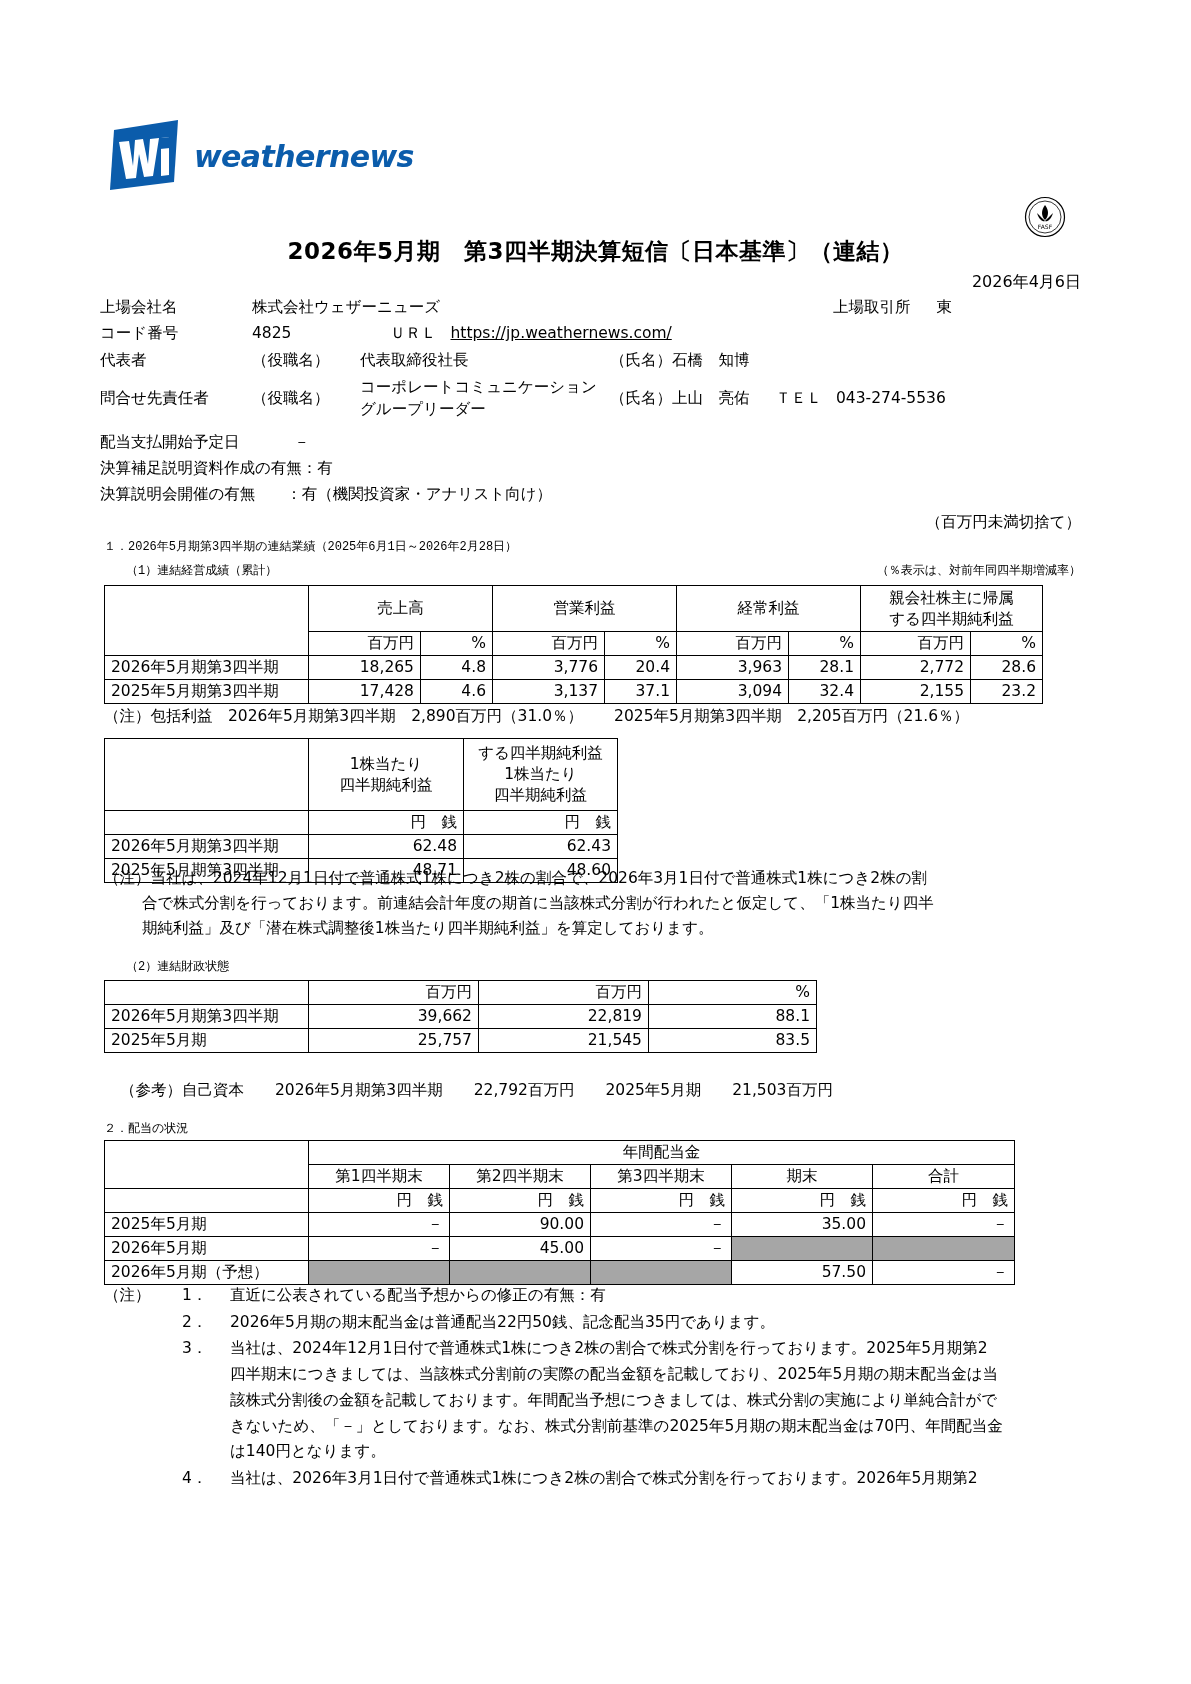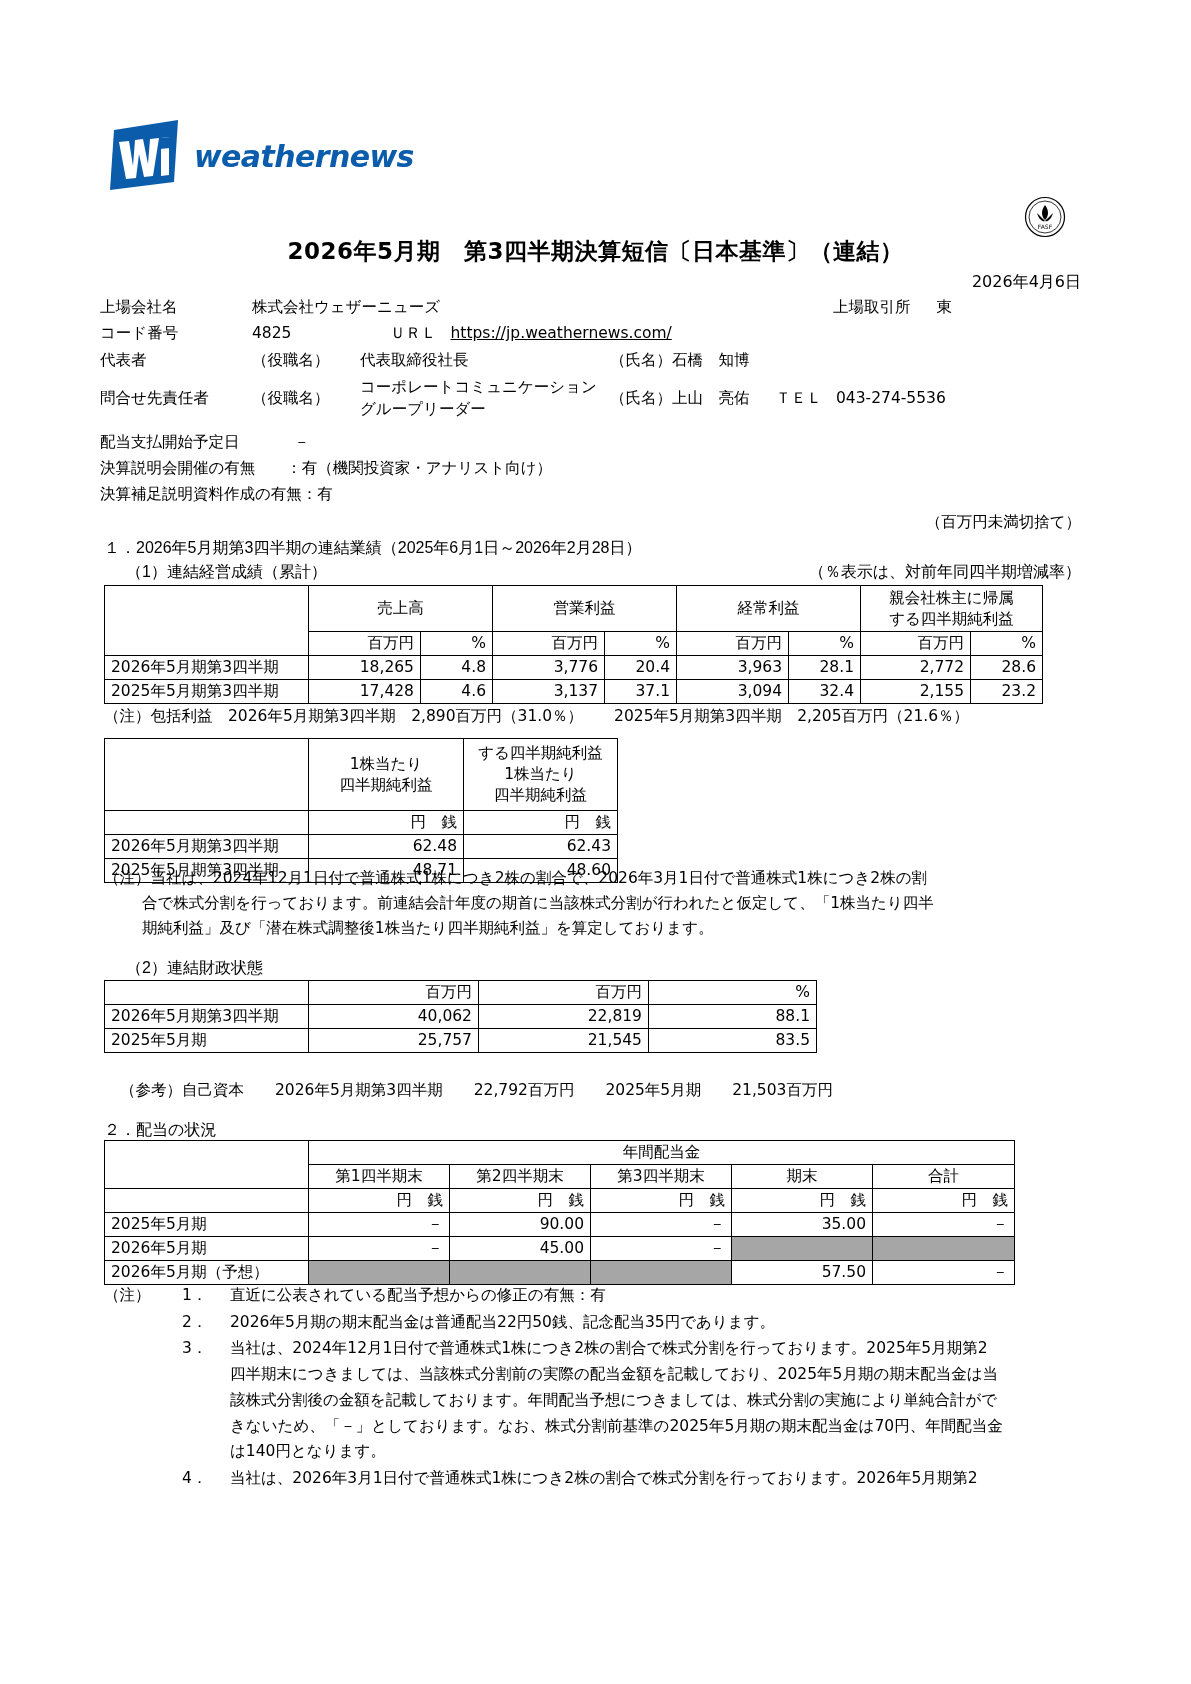--- a/index.html
+++ b/index.html
@@ -108,22 +108,22 @@
   .paren-note {
     position: absolute;
     right: 110px;
     top: 512px;
     font-family: "DejaVu Sans", sans-serif;
     font-size: 15.5px;
   }
 
   
   .sec {
-    font-family: Liberation Sans, sans-serif;
-    font-size: 16px;
+    font-family: Liberation Mono, monospace;
+    font-size: 12px;
   }
   .sec-1 { position: absolute; left: 104px; top: 538px; }
   .sub-1-1 { position: absolute; left: 126px; top: 562px; }
   .pct-note-1 { position: absolute; right: 110px; top: 562px; }
   .sub-1-2 { position: absolute; left: 126px; top: 958px; }
   .sec-2 { position: absolute; left: 104px; top: 1120px; }
 
   
   table.fin {
     border-collapse: collapse;
@@ -290,25 +290,25 @@
       <span class="gap-sm"></span>
       <span class="hl3" style="align-self:center">043-274-5536</span>
     </div>
 
     <div class="hdr-row" style="margin-top:10px">
       <span style="width:194px;flex:none">配当支払開始予定日</span>
       <span>－</span>
     </div>
 
     <div class="hdr-row">
+      <span>決算補足説明資料作成の有無：有</span>
+    </div>
+
+    <div class="hdr-row">
       <span>決算説明会開催の有無　　：有（機関投資家・アナリスト向け）</span>
-    </div>
-
-    <div class="hdr-row">
-      <span>決算補足説明資料作成の有無：有</span>
     </div>
   </div>
 
   <div class="paren-note">（百万円未満切捨て）</div>
 
   <div class="sec sec-1">１．2026年5月期第3四半期の連結業績（2025年6月1日～2026年2月28日）</div>
   <div class="sec sub-1-1">（1）連結経営成績（累計）</div>
   <div class="sec pct-note-1">（％表示は、対前年同四半期増減率）</div>
 
   <div class="tbl1">
@@ -432,21 +432,21 @@
       </colgroup>
       <tbody>
       <tr class="unit-row">
         <td></td>
         <td class="r">百万円</td>
         <td class="r">百万円</td>
         <td class="r">%</td>
       </tr>
       <tr>
         <td class="l">2026年5月期第3四半期</td>
-        <td class="r">40,062</td>
+        <td class="r">39,662</td>
         <td class="r">22,819</td>
         <td class="r">88.1</td>
       </tr>
       <tr>
         <td class="l">2025年5月期</td>
         <td class="r">25,757</td>
         <td class="r">21,545</td>
         <td class="r">83.5</td>
       </tr>
     </tbody>

